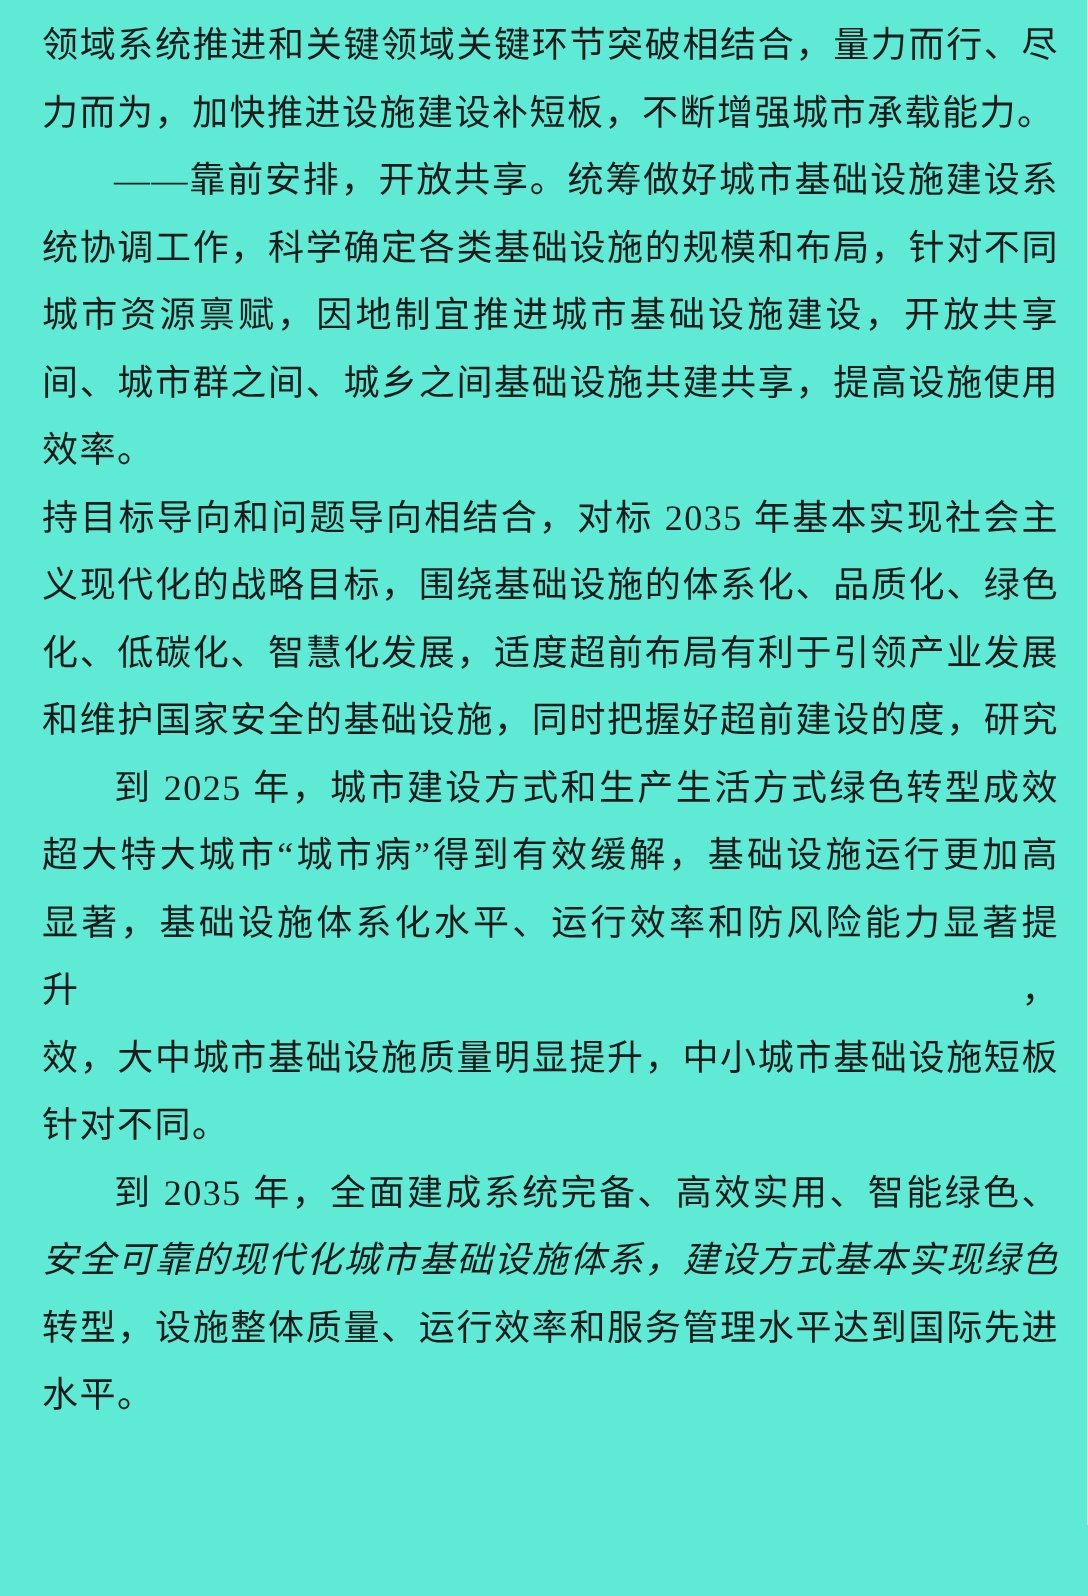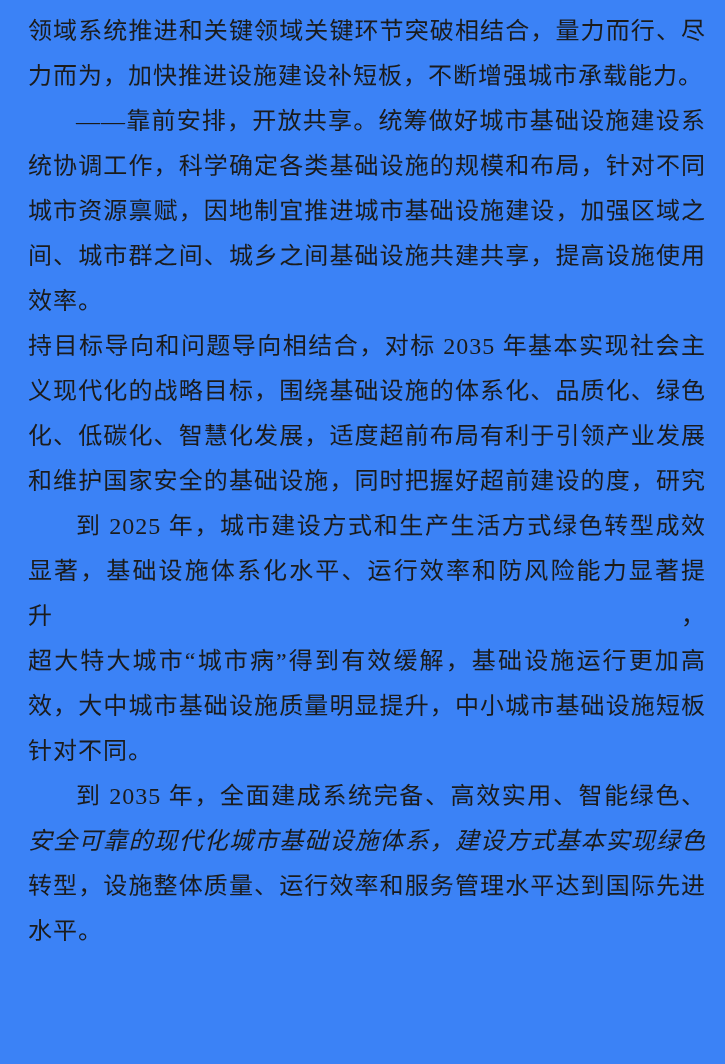--- a/index.html
+++ b/index.html
@@ -5,21 +5,21 @@
   html, body {
     margin: 0;
     padding: 0;
     background: #ffffff;
   }
   .page {
     position: relative;
     width: 725px;
     height: 1064px;
     margin: 0;
-    background: #3b82f6;
+    background: #5eead4;
     box-sizing: border-box;
     padding: 9px 19px 0 28px;
     overflow: hidden;
   }
   .text-block {
     width: 100%;
   }
   .line {
     font-family: "Liberation Serif", "DejaVu Serif", serif;
     font-size: 24px;
@@ -44,30 +44,30 @@
 </style>
 </head>
 <body style="background: rgb(255, 255, 255);">
 
 <div class="page">
   <div class="text-block">
       <div class="line" style="color: rgb(27, 27, 27);"><span class="seg">领域系统推进和关键领域关键环节突破相结合，量力而行、尽</span></div>
       <div class="line para-end" style="color: rgb(27, 27, 27);"><span class="seg">力而为，加快推进设施建设补短板，不断增强城市承载能力。</span></div>
       <div class="line para-start" style="color: rgb(27, 27, 27);"><span class="em">——靠前安排，开放共享。</span><span class="seg">统筹做好城市基础设施建设系</span></div>
       <div class="line" style="color: rgb(27, 27, 27);"><span class="seg">统协调工作，科学确定各类基础设施的规模和布局，针对不同</span></div>
-      <div class="line" style="color: rgb(27, 27, 27);"><span class="seg">城市资源禀赋，因地制宜推进城市基础设施建设，加强区域之</span></div>
+      <div class="line" style="color: rgb(27, 27, 27);"><span class="seg">城市资源禀赋，因地制宜推进城市基础设施建设，开放共享</span></div>
       <div class="line" style="color: rgb(27, 27, 27);"><span class="seg">间、城市群之间、城乡之间基础设施共建共享，提高设施使用</span></div>
       <div class="line para-end" style="color: rgb(27, 27, 27);"><span class="seg">效率。</span></div>
       <div class="line" style="color: rgb(27, 27, 27);"><span class="seg">持目标导向和问题导向相结合，对标 2035 年基本实现社会主</span></div>
       <div class="line" style="color: rgb(27, 27, 27);"><span class="seg">义现代化的战略目标，围绕基础设施的体系化、品质化、绿色</span></div>
       <div class="line" style="color: rgb(27, 27, 27);"><span class="seg">化、低碳化、智慧化发展，适度超前布局有利于引领产业发展</span></div>
       <div class="line" style="color: rgb(27, 27, 27);"><span class="seg">和维护国家安全的基础设施，同时把握好超前建设的度，研究</span></div>
       <div class="line para-start" style="color: rgb(27, 27, 27);"><span class="seg">到 2025 年，城市建设方式和生产生活方式绿色转型成效</span></div>
+      <div class="line" style="color: rgb(27, 27, 27);"><span class="seg">超大特大城市“城市病”得到有效缓解，基础设施运行更加高</span></div>
       <div class="line" style="color: rgb(27, 27, 27);"><span class="seg">显著，基础设施体系化水平、运行效率和防风险能力显著提升，</span></div>
-      <div class="line" style="color: rgb(27, 27, 27);"><span class="seg">超大特大城市“城市病”得到有效缓解，基础设施运行更加高</span></div>
       <div class="line" style="color: rgb(27, 27, 27);"><span class="seg">效，大中城市基础设施质量明显提升，中小城市基础设施短板</span></div>
       <div class="line para-end" style="color: rgb(27, 27, 27);"><span class="seg">针对不同。</span></div>
       <div class="line para-start" style="color: rgb(27, 27, 27);"><span class="seg">到 2035 年，全面建成系统完备、高效实用、智能绿色、</span></div>
       <div class="line" style="color: rgb(27, 27, 27); font-style: italic;"><span class="seg">安全可靠的现代化城市基础设施体系，建设方式基本实现绿色</span></div>
       <div class="line" style="color: rgb(27, 27, 27);"><span class="seg">转型，设施整体质量、运行效率和服务管理水平达到国际先进</span></div>
       <div class="line para-end" style="color: rgb(27, 27, 27);"><span class="seg">水平。</span></div>
     </div>
 </div>
 
 </body></html>

